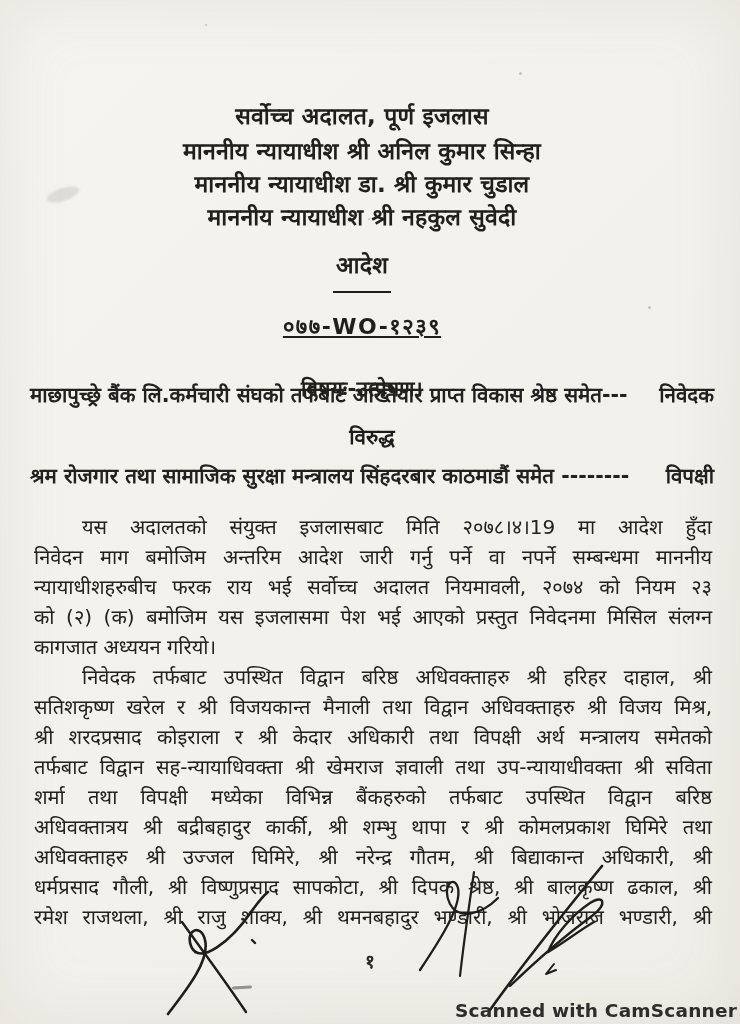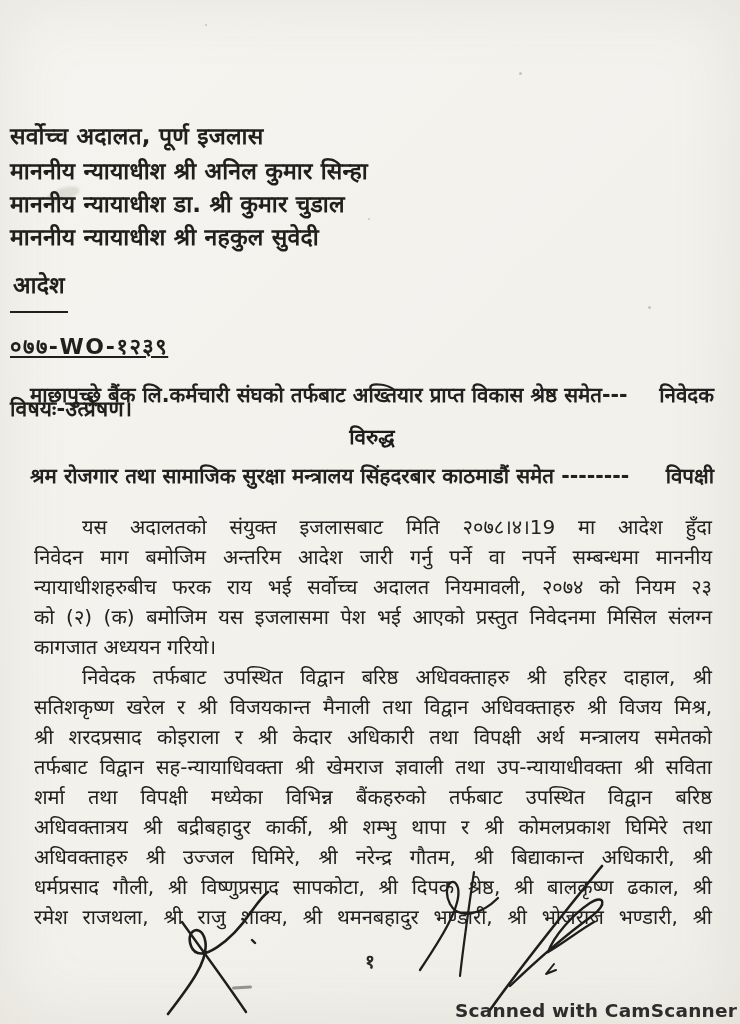--- a/index.html
+++ b/index.html
@@ -10,22 +10,22 @@
     position: relative;
     width: 740px; height: 1024px;
     background: linear-gradient(135deg, #f5f4f0 0%, #f2f1ec 55%, #efeee8 100%);
     box-shadow: inset 0 0 70px rgba(150,140,115,0.14);
     overflow: hidden;
     color: #1d1c1a;
   }
 
   
   .doc-header {
-    position: absolute; top: 120px; left: 10px; width: 704px;
-    text-align: left;
+    position: absolute; top: 100px; left: 10px; width: 704px;
+    text-align: center;
   }
   .h-line {
     font-size: 23px; font-weight: 700; line-height: 33px;
     color: #201f1c;
     letter-spacing: 0.2px;
   }
   .h-court { margin-bottom: 2px; }
   .h-order { margin-top: 15px; }
   .order-title {
     display: inline-block;

